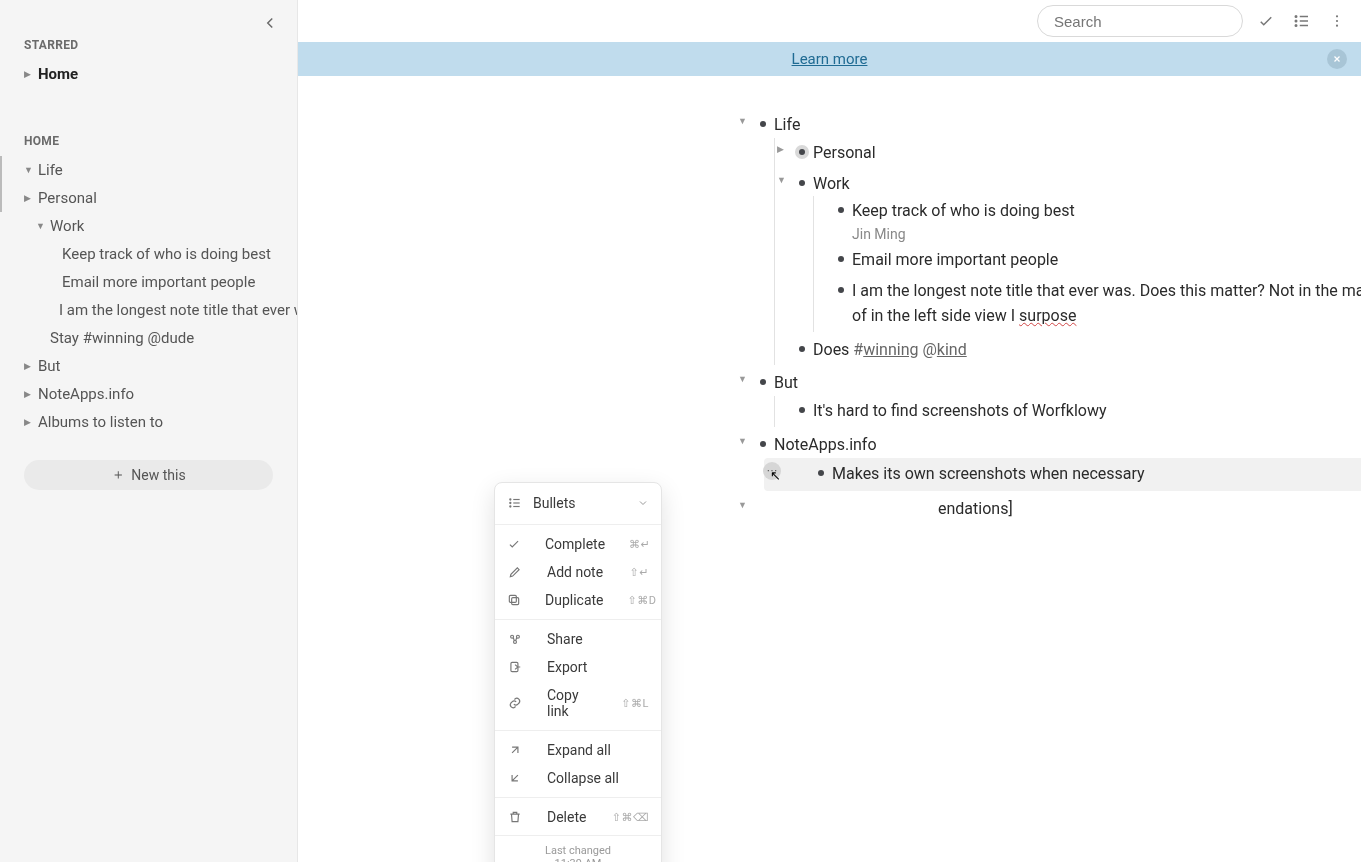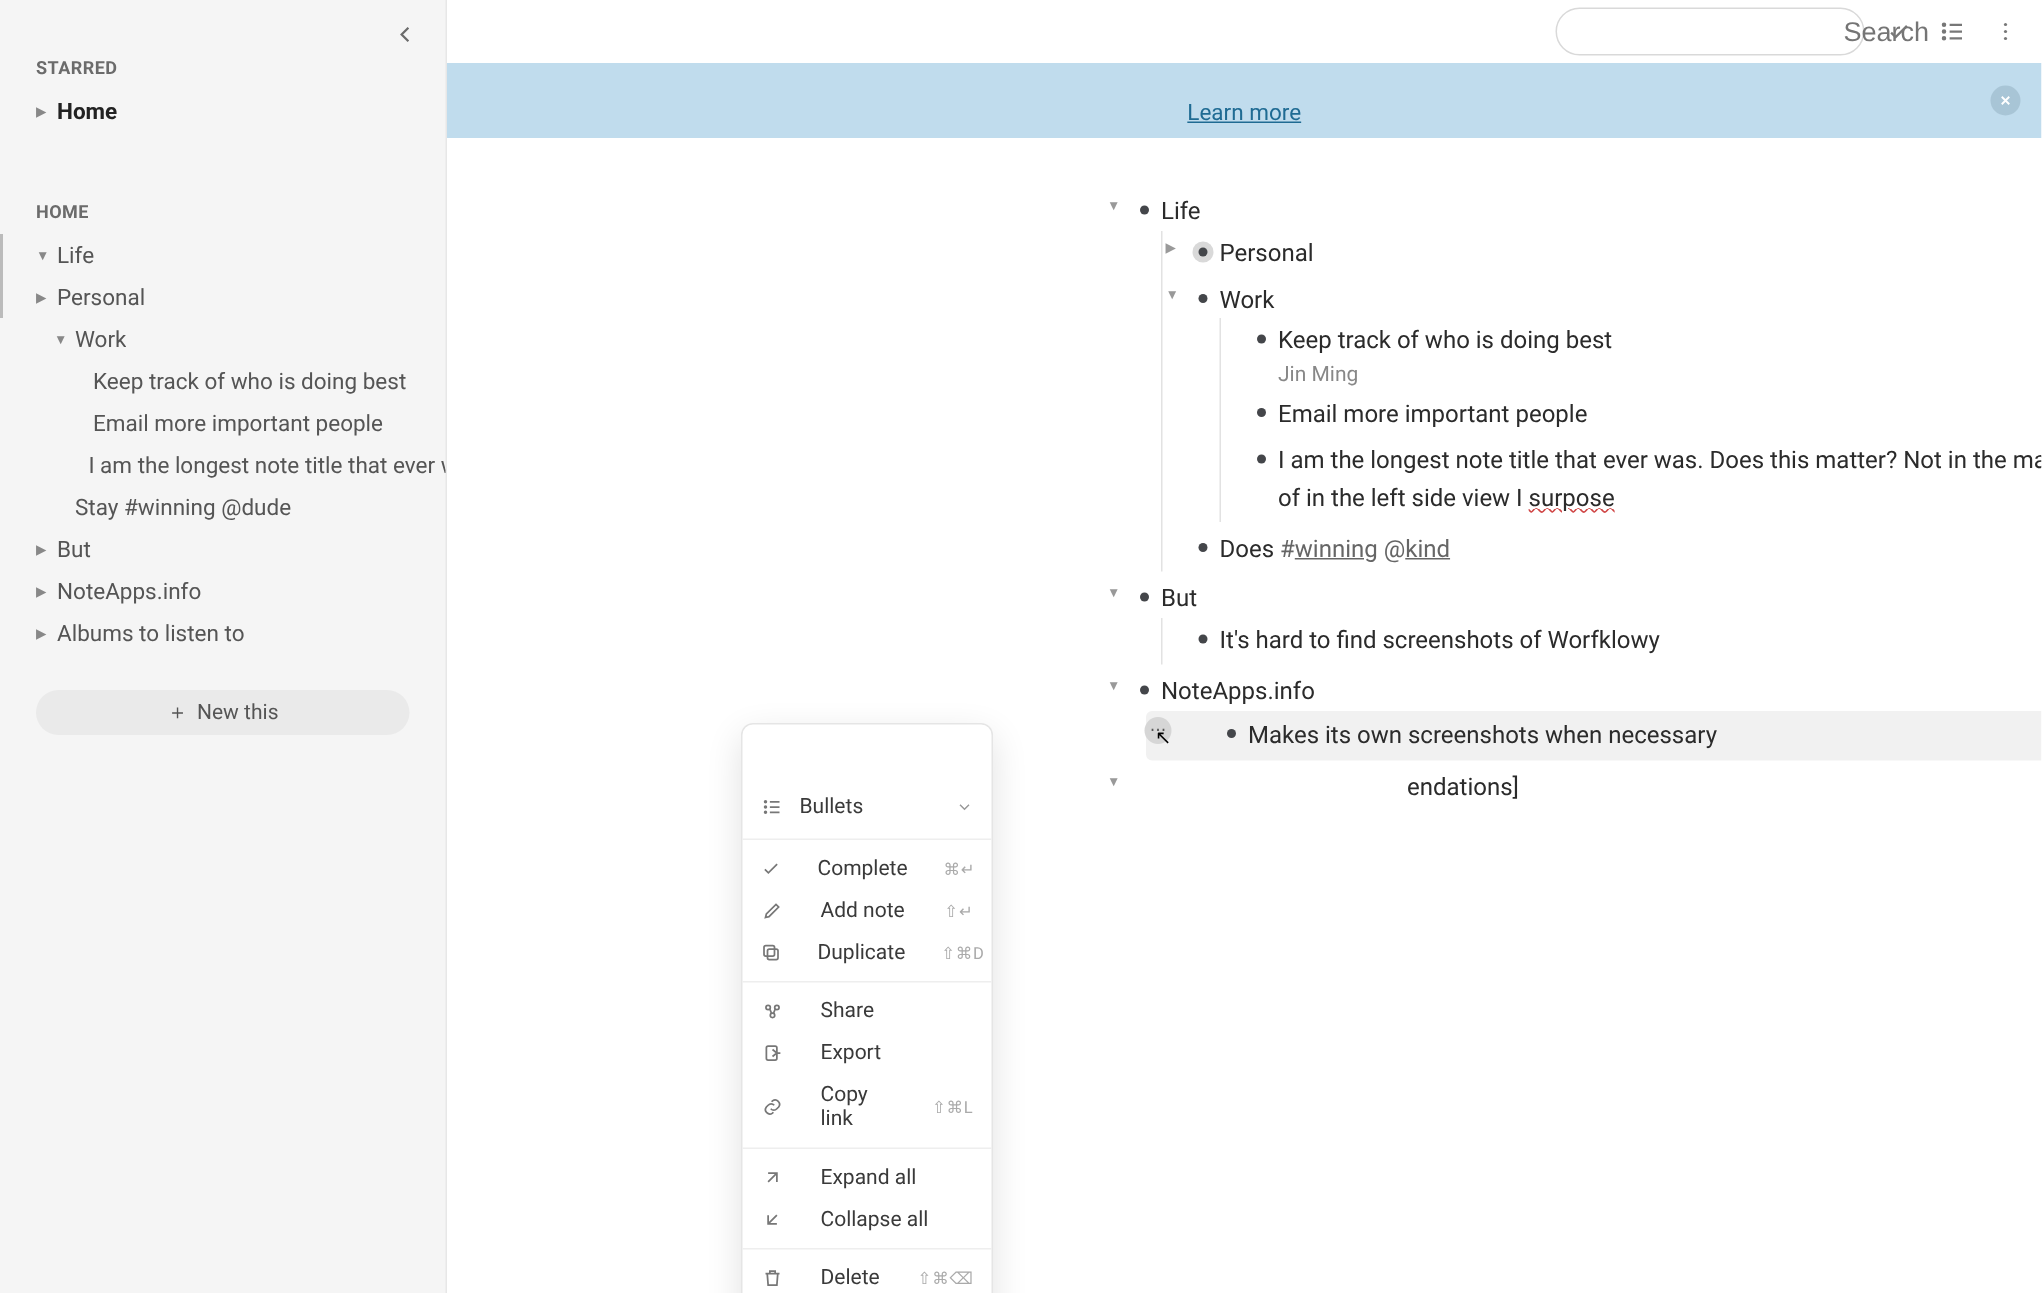--- a/index.html
+++ b/index.html
@@ -81,34 +81,34 @@
   padding: 0 12px;
   gap: 10px;
 }
 .search {
   display:flex; align-items:center;
   border:1px solid #d9d9d9; border-radius:18px;
   height: 32px; padding: 0 10px; width: 206px;
   color:#888; gap:6px;
 }
 .search input {
-  border:none; outline:none; flex:1; font-size:18px; color:#555; background:transparent;text-align:right;
+  border:none; outline:none; flex:1; font-size:15px; color:#555; background:transparent;
 }
 .hdr-icon { color:#777; cursor:pointer; padding:4px; }
 
 
 .banner {
   background:#c0dced;
   color:#2c4a5c;
   padding: 8px 16px;
   font-size: 15px;
   display:flex; align-items:center; justify-content:center;
   position:relative;
 }
-.banner a { color:#1f6b93; text-decoration:underline; cursor:pointer;margin-top:16px; }
+.banner a { color:#1f6b93; text-decoration:underline; cursor:pointer; }
 .banner-close {
   position:absolute; right:14px; top:50%; transform:translateY(-50%);
   width:20px; height:20px; border-radius:50%; background:#a8c5d6;
   display:flex; align-items:center; justify-content:center;
   color:#fff; font-size:12px; cursor:pointer;
 }
 
 
 .outline-wrap { padding: 34px 170px 40px 0; overflow:hidden; }
 .outline { margin-left: 462px; width: 730px; }
@@ -176,21 +176,20 @@
   padding: 6px 12px; gap:24px;
   cursor:pointer;
 }
 .ctx-icon { width:16px; color:#777; display:flex; justify-content:center; }
 .ctx-label{ flex:1; }
 .ctx-shortcut{ font-size:11px; color:#aaa; letter-spacing:0.5px; }
 .ctx-sep { height:1px; background:#eee; margin:5px 0; }
 .ctx-header {
   display:flex; align-items:center; justify-content:space-between;
   padding:6px 12px 8px 12px;
-  margin-top:35px;
 }
 .ctx-header .left {display:flex;align-items:center;gap:10px;}
 .ctx-footer{
   text-align:center; color:#9a9a9a; font-size:11px; padding:8px 0 4px 0;
   border-top:1px solid #eee; margin-top:4px;
 }
 svg{display:block;}
 </style>
 </head>
 <body>

